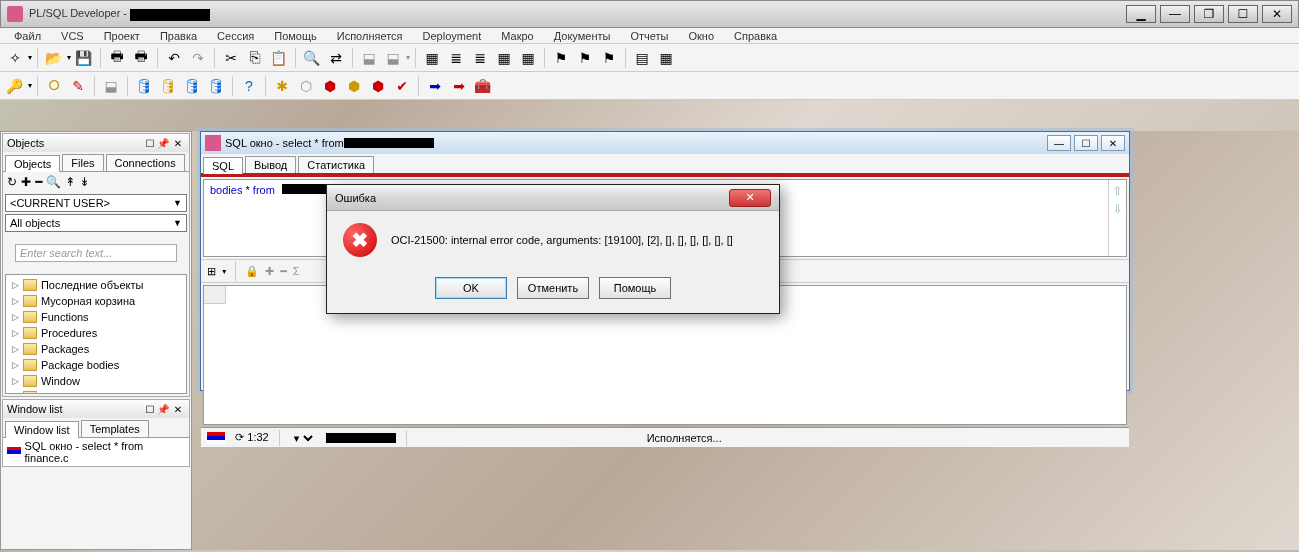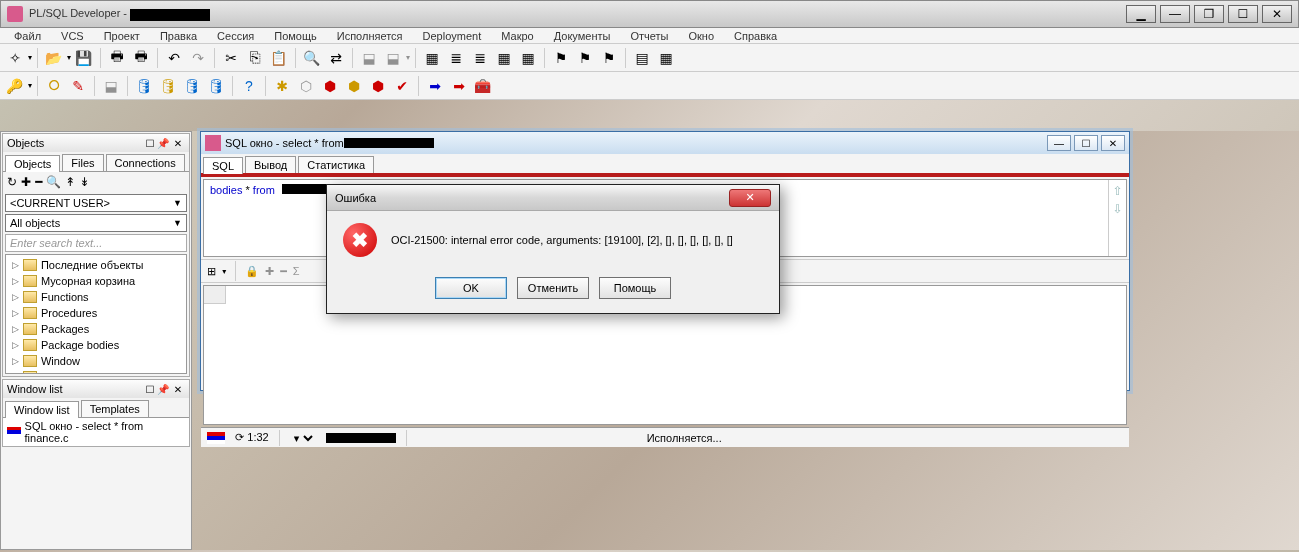--- a/index.html
+++ b/index.html
@@ -28,21 +28,21 @@
 .panel-hdr .pbtn { width: 14px; height: 14px; font-size: 10px; display:flex;align-items:center;justify-content:center; cursor:pointer;}
 .tabs { display: flex; background: #f4f4f4; padding: 2px 2px 0; border-bottom: 1px solid #999; }
 .tab { padding: 2px 8px; border: 1px solid #999; border-bottom: none; background: #f8f8f8; margin-right: 2px; cursor: pointer; }
 .tab.active { background: #fff; position: relative; top: 1px; }
 
 .minitb { height: 20px; display: flex; align-items: center; gap: 4px; padding: 0 4px; background: #f4f4f4; }
 .minitb span { cursor: pointer; font-size: 12px; }
 
 .combo { margin: 2px; height: 18px; border: 1px solid #7a7a7a; background: #fff; display: flex; align-items: center; padding: 0 4px; }
 .combo .arr { margin-left: auto; font-size: 9px; }
-.searchbox { margin: 2px; height: 18px; border: 1px solid #aaa; background: #fff; color: #999; font-style: italic; padding: 0 4px; display: flex; align-items: center; }
+.searchbox { margin: 12px; height: 18px; border: 1px solid #aaa; background: #fff; color: #999; font-style: italic; padding: 0 4px; display: flex; align-items: center; }
 
 .tree { background: #fff; border: 1px solid #999; margin: 2px; height: 120px; overflow: hidden; padding: 2px; }
 .tree-item { display: flex; align-items: center; height: 16px; gap: 4px; padding-left: 4px; }
 .tree-item .exp { color: #666; font-size: 9px; }
 .tree-item .fld { width: 14px; height: 12px; background: linear-gradient(180deg, #ffe9a8, #e8c060); border: 1px solid #c0a030; }
 
 .mdi { flex: 1; position: relative; background: linear-gradient(135deg, #d0c8b8, #b8a898, #e0d8d0); }
 .child { position: absolute; left: 8px; top: 0; width: 930px; height: 260px; background: #f4f4f4; border: 1px solid #3a6ea5; box-shadow: 0 0 0 3px rgba(160,190,220,.6); }
 .child-ttl { height: 22px; background: linear-gradient(180deg, #eaf3fb, #c9ddf0); display: flex; align-items: center; padding: 0 4px; }
 .child-ttl .ico { width: 16px; height: 16px; background: #d85a8c; margin-right: 4px; }

